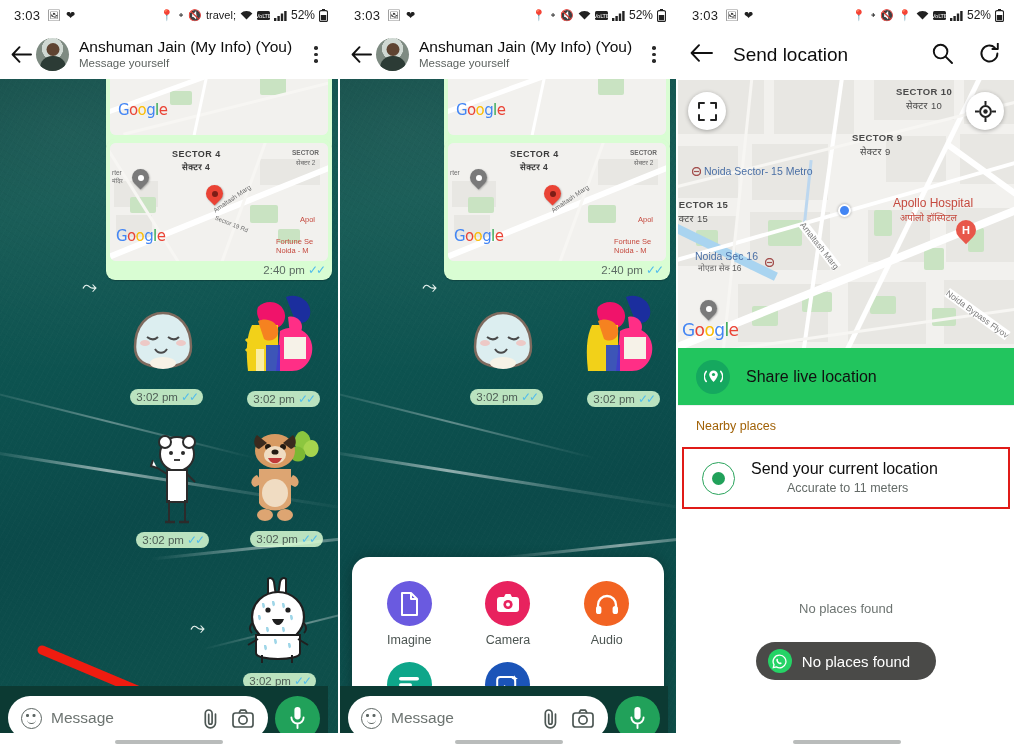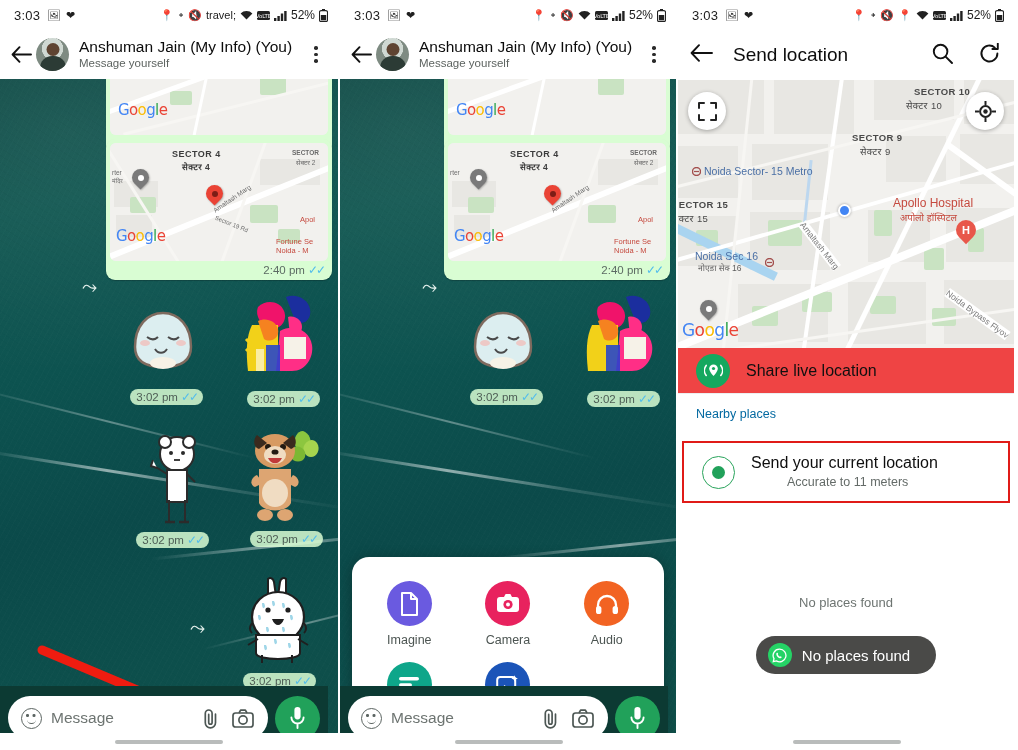--- a/index.html
+++ b/index.html
@@ -145,26 +145,26 @@
     text-align:center;}
   .bmlabel.metro{ color:#4a6fa5; font-size:10.5px;}
   .bmlabel.hosp{ color:#c5493e; font-size:12px;}
   .bmlabel.road{ color:#7a7a7a; font-size:8.5px;}
   .hpin{ position:absolute; width:20px; height:27px;}
   .hpin .head{ width:20px; height:20px; border-radius:50% 50% 50% 0;
     transform:rotate(-45deg); background:#e8574a; display:flex; align-items:center;
     justify-content:center;}
   .hpin .ltr{ transform:rotate(45deg); color:#fff; font-size:11px; font-weight:700;}
 
-  .row-live{ height:46px; display:flex; align-items:center; gap:16px; padding:0 18px;
-    background:#ef4444; border-bottom:1px solid #eceff0;}
+  .row-live{ height:58px; display:flex; align-items:center; gap:16px; padding:0 18px;
+    background:#22c55e; border-bottom:1px solid #eceff0;}
   .livecirc{ width:34px; height:34px; border-radius:50%; background:#15a85f;
     display:flex; align-items:center; justify-content:center; flex:none;}
   .row-live .lbl{ font-size:16px; color:#101010;}
-  .nearby-head{ font-size:12.5px; color:#0369a1; padding:13px 18px 20px;}
+  .nearby-head{ font-size:12.5px; color:#a16207; padding:13px 18px 14px;}
   .row-current{ display:flex; align-items:center; gap:16px; padding:10px 18px;
     margin:0 4px; border:2.5px solid #e01b18; background:#fff;}
   .curcirc{ width:33px; height:33px; border-radius:50%; border:1.4px solid #2aa45c;
     display:flex; align-items:center; justify-content:center; flex:none;}
   .curcirc i{ width:13px; height:13px; border-radius:50%; background:#21a15a; display:block;}
   .cur-main{ font-size:16px; color:#0e0e0e; line-height:1.3;}
   .cur-sub{ font-size:12.5px; color:#646b68; line-height:1.4;margin-left:36px;}
   .noplaces{ text-align:center; font-size:13px; color:#6d7471; margin-top:92px;}
   .toast{ margin:26px auto 0; width:fit-content; background:#4a4a48; border-radius:22px;
     height:38px; display:flex; align-items:center; gap:10px; padding:0 26px 0 12px;}
@@ -785,21 +785,21 @@
       <div class="road" style="left:-30px;top:190px;width:420px;height:8px;transform:rotate(-22deg)"></div>
       <div class="road" style="left:-30px;top:126px;width:420px;height:4px;transform:rotate(-16deg)"></div>
       <div class="road" style="left:230px;top:-40px;width:5px;height:360px;transform:rotate(26deg)"></div>
       <div class="road" style="left:142px;top:-30px;width:4px;height:340px;transform:rotate(8deg)"></div>
       <div class="road dim" style="left:58px;top:-30px;width:3px;height:330px;transform:rotate(6deg)"></div>
       <div class="road dim" style="left:-20px;top:60px;width:400px;height:3px;transform:rotate(-14deg)"></div>
       <div class="road" style="left:250px;top:120px;width:200px;height:6px;transform:rotate(36deg)"></div>
       <div class="road dim" style="left:-20px;top:250px;width:400px;height:3px;transform:rotate(-8deg)"></div>
       <div style="position:absolute;left:128px;top:80px;width:3px;height:70px;background:#bcd7ef;transform:rotate(6deg)"></div>
 
-      <div class="bmlabel sector" style="left:236px;top:6px;">SECTOR 10</div>
+      <div class="bmlabel sector" style="left:218px;top:6px;">SECTOR 10</div>
       <div class="bmlabel sector" style="left:228px;top:19px;font-weight:400">सेक्टर 10</div>
       <div class="bmlabel sector" style="left:174px;top:52px;">SECTOR 9</div>
       <div class="bmlabel sector" style="left:182px;top:65px;font-weight:400">सेक्टर 9</div>
       <div class="bmlabel sector" style="left:-6px;top:119px;">SECTOR 15</div>
       <div class="bmlabel sector" style="left:-6px;top:132px;font-weight:400">सेक्टर 15</div>
       <div class="bmlabel metro" style="left:26px;top:85px;">Noida Sector- 15 Metro</div>
       <svg style="position:absolute;left:14px;top:87px" width="9" height="9">
           <circle cx="4.5" cy="4.5" r="4" fill="none" stroke="#a3504e" stroke-width="1.4"></circle>
           <path d="M2 4.5h5" stroke="#a3504e" stroke-width="1.2"></path>
         </svg>

